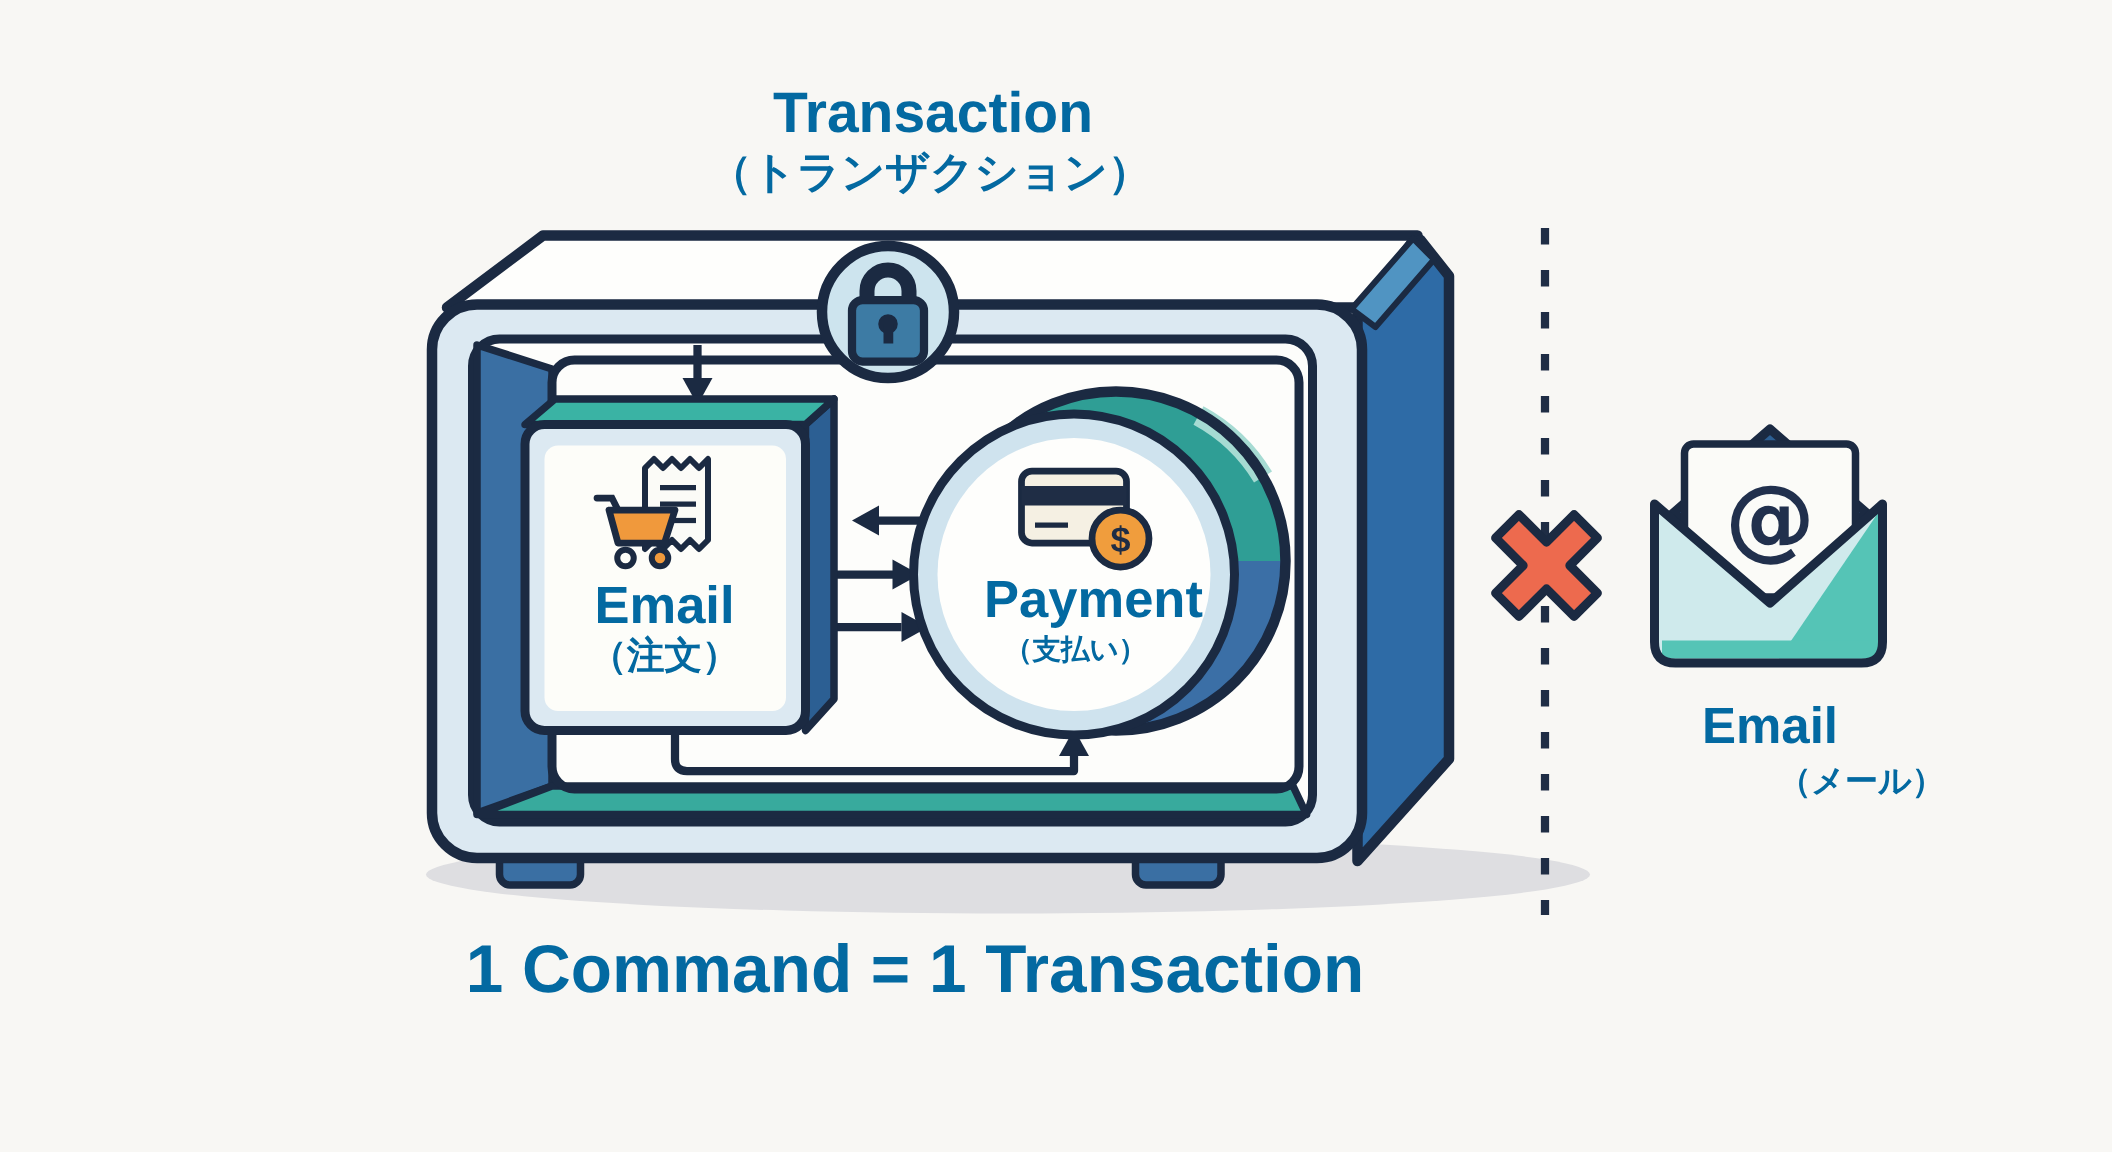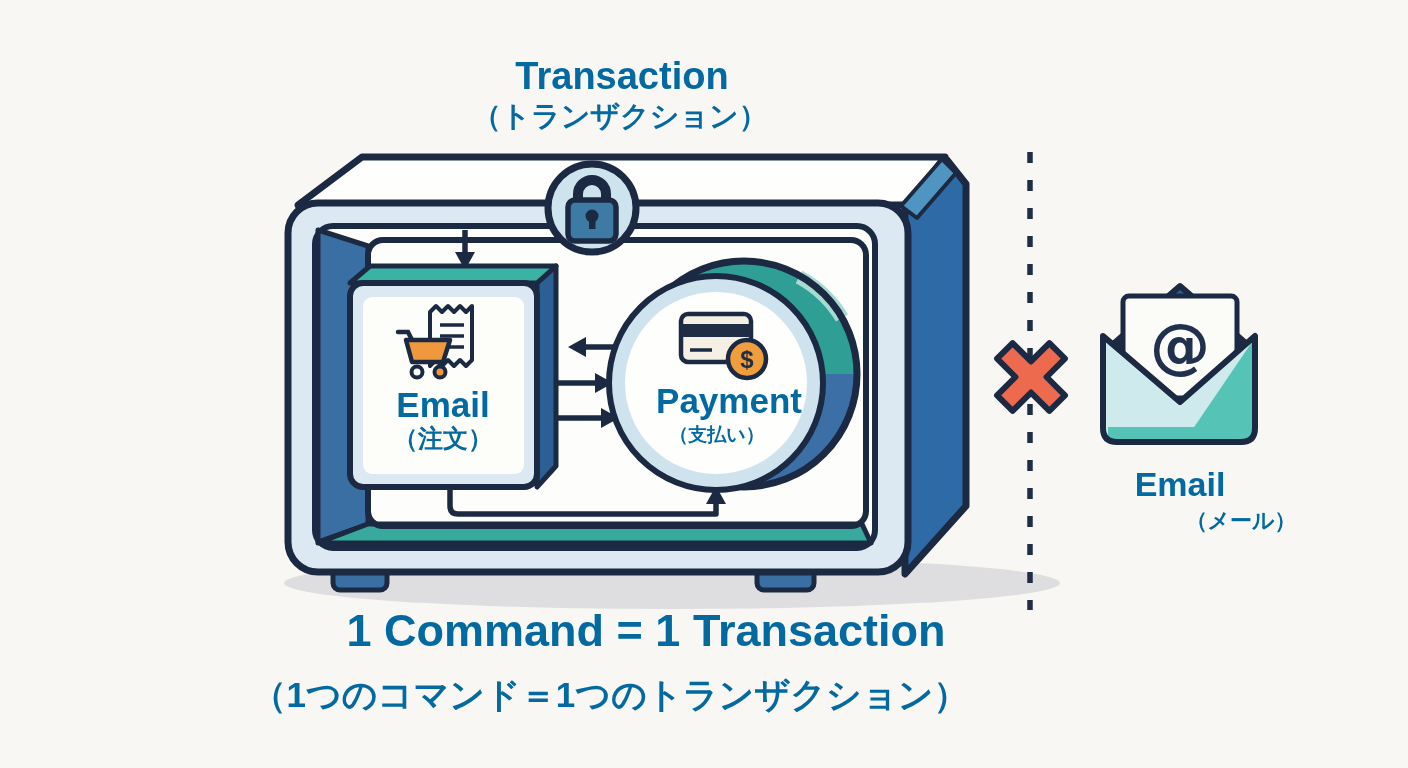--- a/index.html
+++ b/index.html
@@ -16,21 +16,21 @@
     text-align:center;letter-spacing:0px;line-height:1;
   }
   .title-en{left:622px;top:76px;font-size:38px;}
   .title-ja{left:620px;top:116px;font-size:29px;}
   .order-en{left:443px;top:404px;font-size:35px;}
   .order-ja{left:443px;top:438px;font-size:25px;}
   .payment-en{left:717px;top:400px;font-size:35px;margin-left:12px;}
   .payment-ja{left:717px;top:434px;font-size:19px;}
   .email-en{left:1180px;top:484px;font-size:34px;}
   .email-ja{left:1241px;top:521px;font-size:22px;}
-  .caption-en{left:610px;top:630px;font-size:45px;margin-left:36px;}
+  .caption-en{left:610px;top:646px;font-size:45px;}
   .caption-ja{left:610px;top:694px;font-size:35px;}
 </style>
 </head>
 <body>
 
 <div class="stage">
 
 <svg width="1408" height="768" viewBox="0 0 1408 768">
 
   <ellipse cx="672" cy="583" rx="388" ry="26" fill="#dedee1"></ellipse>
@@ -148,15 +148,14 @@
 <div class="lbl order-en">Email</div>
 <div class="lbl order-ja">（注文）</div>
 
 <div class="lbl payment-en">Payment</div>
 <div class="lbl payment-ja">（支払い）</div>
 
 <div class="lbl email-en">Email</div>
 <div class="lbl email-ja">（メール）</div>
 
 <div class="lbl caption-en">1 Command = 1 Transaction</div>
-<div class="lbl caption-ja">（1つのコマンド＝1つのトランザクション）</div>
 
 </div>
 
 </body></html>

